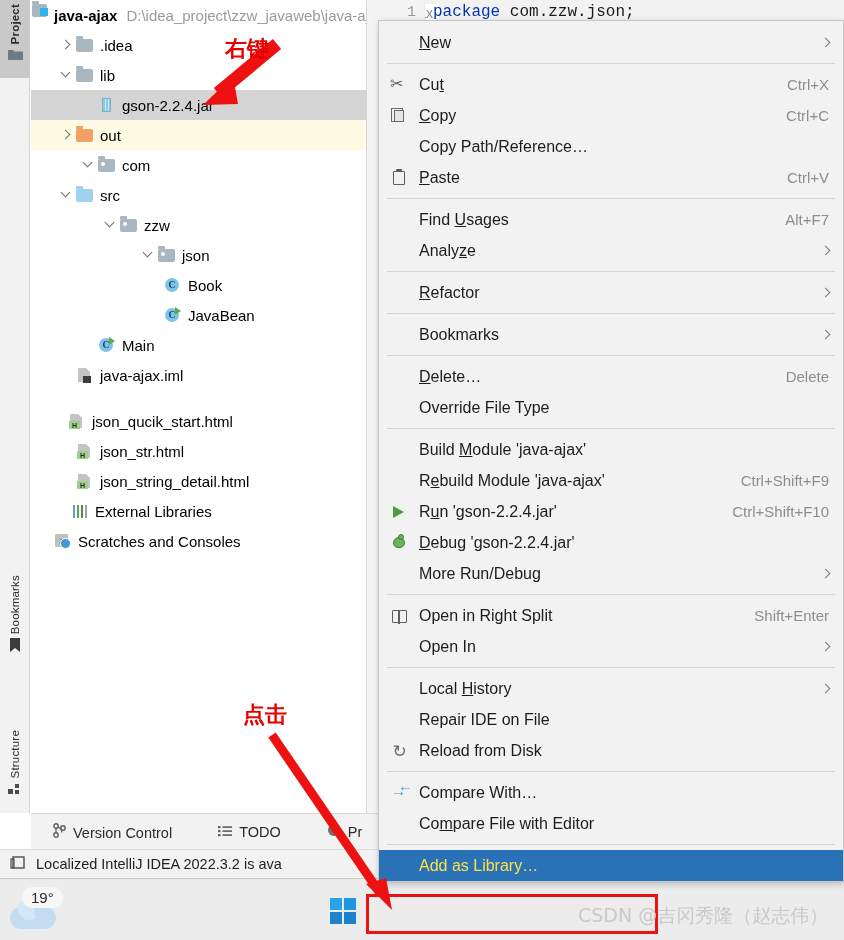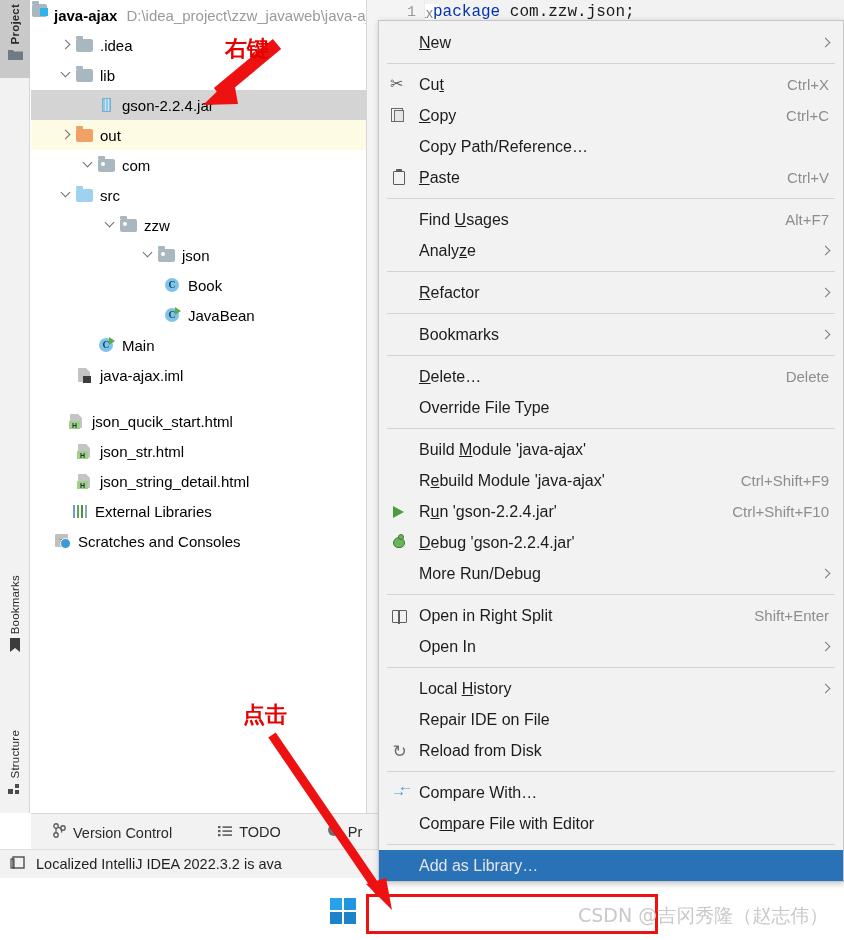--- a/index.html
+++ b/index.html
@@ -190,21 +190,21 @@
     position: relative; height: 31px; display: flex; align-items: center;
     font-size: 16px; color: #1c1c1c; padding-left: 40px; padding-right: 14px;
   }
   .mi .mlabel { flex: 1; white-space: nowrap; }
   .mi .short { color: #8d8d8d; font-size: 15px; margin-left: 14px; white-space: nowrap; }
   .mi .micon { position: absolute; left: 11px; top: 7px; width: 18px; height: 17px; }
   .mi .chev {
     width: 7px; height: 7px; border-right: 1.7px solid #7a7a7a; border-bottom: 1.7px solid #7a7a7a;
     transform: rotate(-45deg); margin-left: 10px; flex: 0 0 7px;
   }
-  .mi.selected { background: #2a72b8; color: #e5e5e5; }
+  .mi.selected { background: #2a72b8; color: #fde047; }
   .msep { height: 1px; background: #d4d4d4; margin: 5px 8px; }
   .uk { text-decoration: underline; }
 
   
   .ic-scissors::before {
     content: "\2702"; font-size: 16px; color: #5a5a5a;
     position: absolute; left: 0; top: -2px;
   }
   .ic-copy {
     position: absolute; left: 4px; top: 3px; width: 10px; height: 12px;
@@ -682,20 +682,26 @@
       <path d="M272,735 L380,893" stroke="#ee1111" stroke-width="9" stroke-linecap="butt"></path>
       <path d="M392,910 L366,884 L386,878 z" fill="#ee1111"></path>
     </g>
   </svg>
 
   <div class="anno-text" style="left:225px;top:34px;">右键</div>
   <div class="anno-text" style="left:243px;top:700px;">点击</div>
 
   <div class="redbox" style="left:366px;top:894px;width:292px;height:40px;"></div>
 
+  <div class="taskbar">
+    <div class="weather">
+      <div class="cloud"></div>
+      <div class="weather-temp">19°</div>
+    </div>
+  </div>
   <div class="winlogo">
     <div class="wl1"></div>
       <div class="wl2"></div>
       <div class="wl3"></div>
       <div class="wl4"></div>
   </div>
 
   <div class="watermark" style="left:578px;top:903px;">CSDN @吉冈秀隆（赵志伟）</div>
 </div>
 

